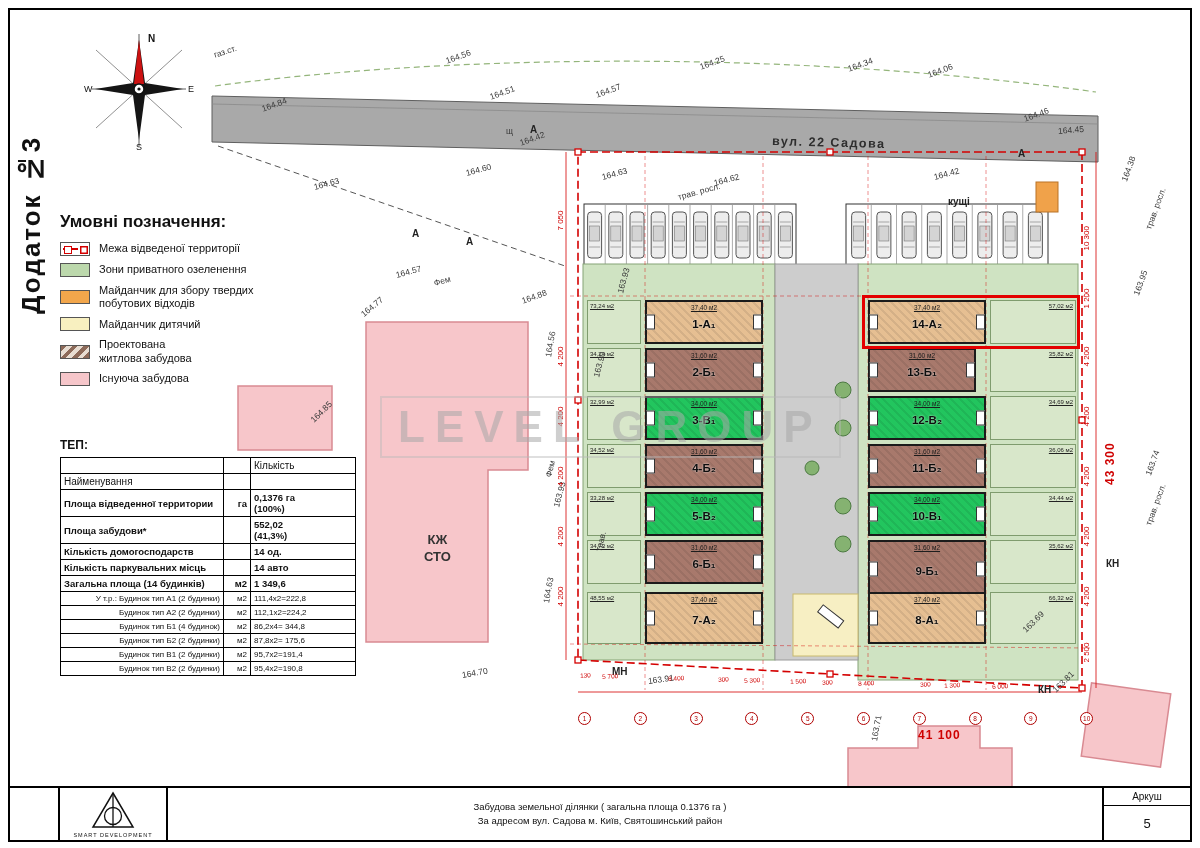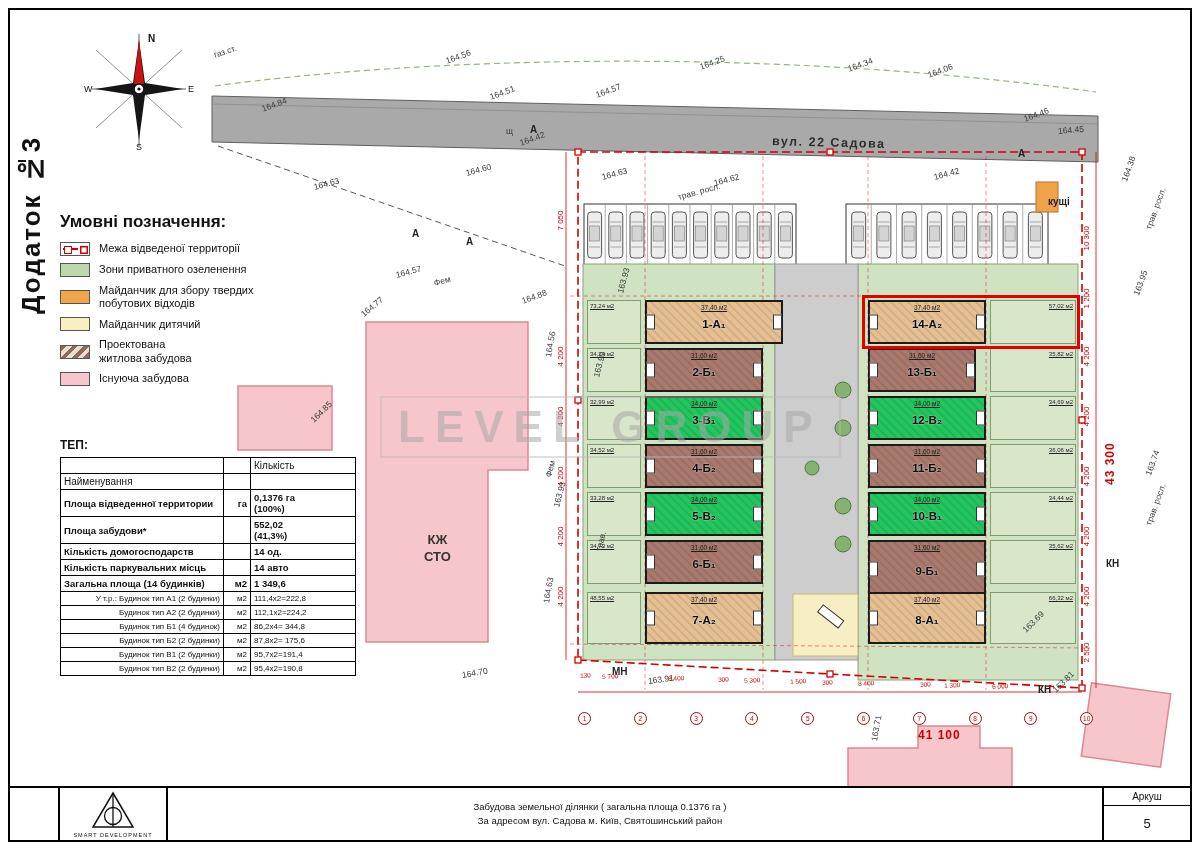--- a/index.html
+++ b/index.html
@@ -375,21 +375,21 @@
       </table>
   </div>
 
   <div id="plan-layer">
       <div class="gcell gl" style="left: 587px; top: 300px; width: 54px; height: 44px;">
         <span>73,24 м2</span>
       </div>
       <div class="gcell gr" style="left: 990px; top: 300px; width: 86px; height: 44px;">
         <span>57,02 м2</span>
       </div>
-      <div class="bld A" style="left: 645px; top: 300px; width: 138px; height: 44px;">
+      <div class="bld A" style="left: 645px; top: 300px; width: 118px; height: 44px;">
         <div class="hatchov"></div>
         <div class="ar">37,40 м2</div>
         <div class="lbl">1-А₁</div>
         <div class="porch l"></div>
         <div class="porch r"></div>
       </div>
       <div class="bld A" style="left: 868px; top: 300px; width: 118px; height: 44px;">
         <div class="hatchov"></div>
         <div class="ar">37,40 м2</div>
         <div class="lbl">14-А₂</div>
@@ -528,21 +528,21 @@
       <div class="ann elev" style="left: 1058px; top: 126px; transform: rotate(-5deg);">164.45</div>
       <div class="ann elev" style="left: 1124px; top: 176px; transform: rotate(-70deg);">164.38</div>
       <div class="ann elev" style="left: 262px; top: 104px; transform: rotate(-20deg);">164.84</div>
       <div class="ann elev" style="left: 506px; top: 126px; transform: rotate(0deg);">щ</div>
       <div class="ann elev" style="left: 520px; top: 138px; transform: rotate(-20deg);">164.42</div>
       <div class="ann elev" style="left: 466px; top: 168px; transform: rotate(-15deg);">164.60</div>
       <div class="ann elev" style="left: 314px; top: 182px; transform: rotate(-15deg);">164.63</div>
       <div class="ann elev" style="left: 602px; top: 172px; transform: rotate(-15deg);">164.63</div>
       <div class="ann elev" style="left: 714px; top: 178px; transform: rotate(-15deg);">164.62</div>
       <div class="ann elev" style="left: 934px; top: 172px; transform: rotate(-15deg);">164.42</div>
-      <div class="ann label" style="left: 1048px; top: 196px; transform: rotate(0deg);">кущі</div>
+      <div class="ann label" style="left: 948px; top: 196px; transform: rotate(0deg);">кущі</div>
       <div class="ann elev" style="left: 678px; top: 192px; transform: rotate(-15deg);">трав. росл.</div>
       <div class="ann elev" style="left: 1148px; top: 224px; transform: rotate(-70deg);">трав. росл.</div>
       <div class="ann elev" style="left: 1136px; top: 290px; transform: rotate(-70deg);">163.95</div>
       <div class="ann elev" style="left: 1148px; top: 470px; transform: rotate(-70deg);">163.74</div>
       <div class="ann elev" style="left: 1148px; top: 520px; transform: rotate(-70deg);">трав. росл.</div>
       <div class="ann elev" style="left: 362px; top: 310px; transform: rotate(-40deg);">164.77</div>
       <div class="ann elev" style="left: 396px; top: 270px; transform: rotate(-15deg);">164.57</div>
       <div class="ann elev" style="left: 434px; top: 278px; transform: rotate(-15deg);">Фем</div>
       <div class="ann elev" style="left: 522px; top: 296px; transform: rotate(-20deg);">164.88</div>
       <div class="ann elev" style="left: 620px; top: 288px; transform: rotate(-75deg);">163.93</div>

